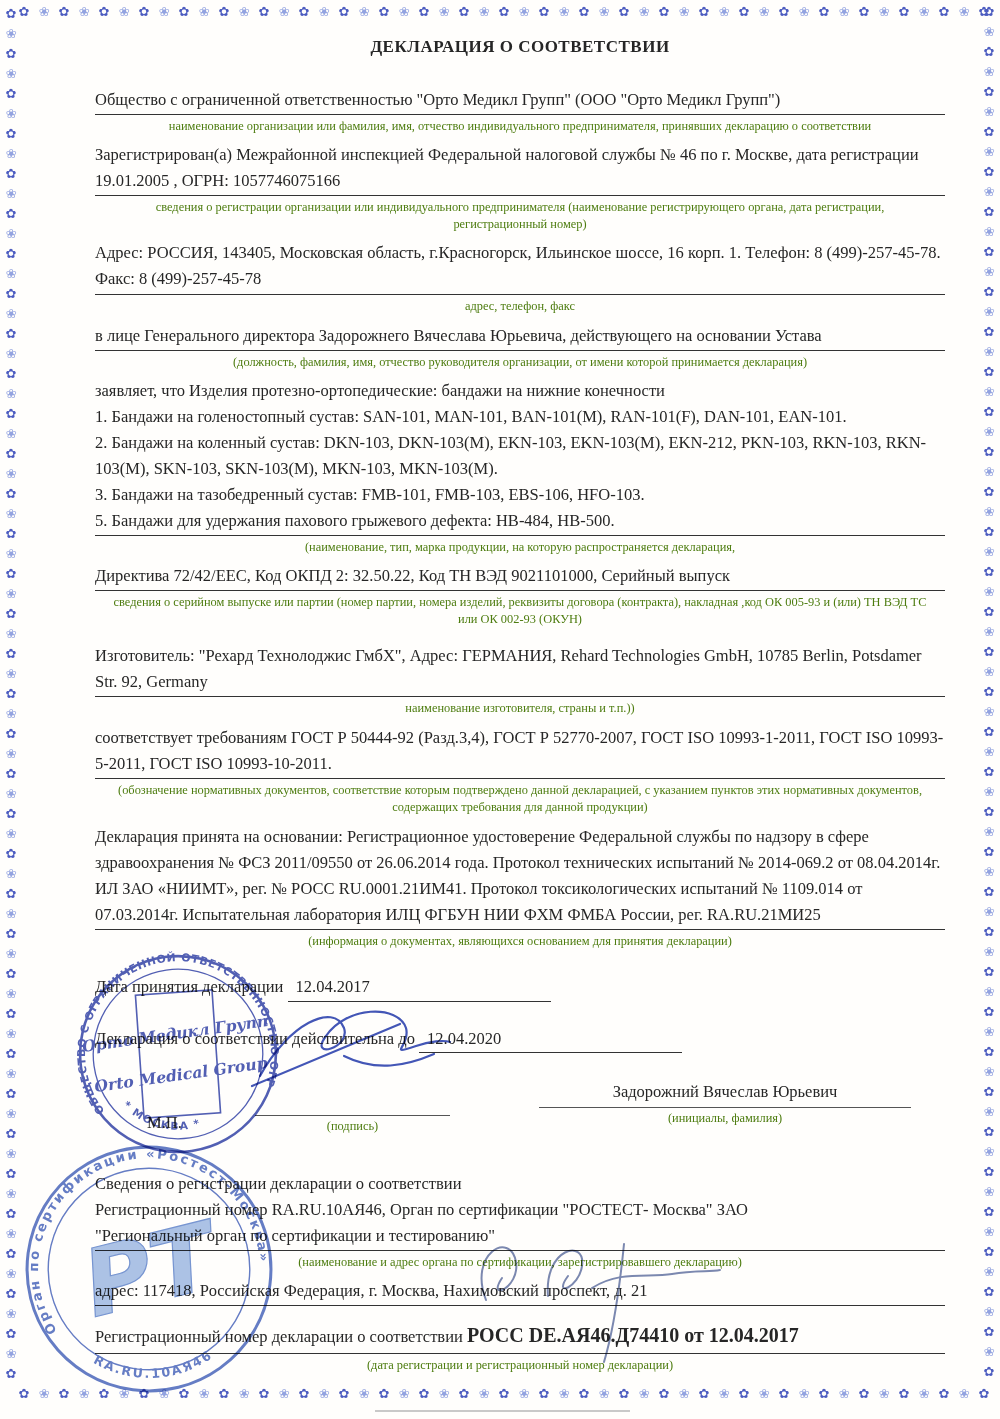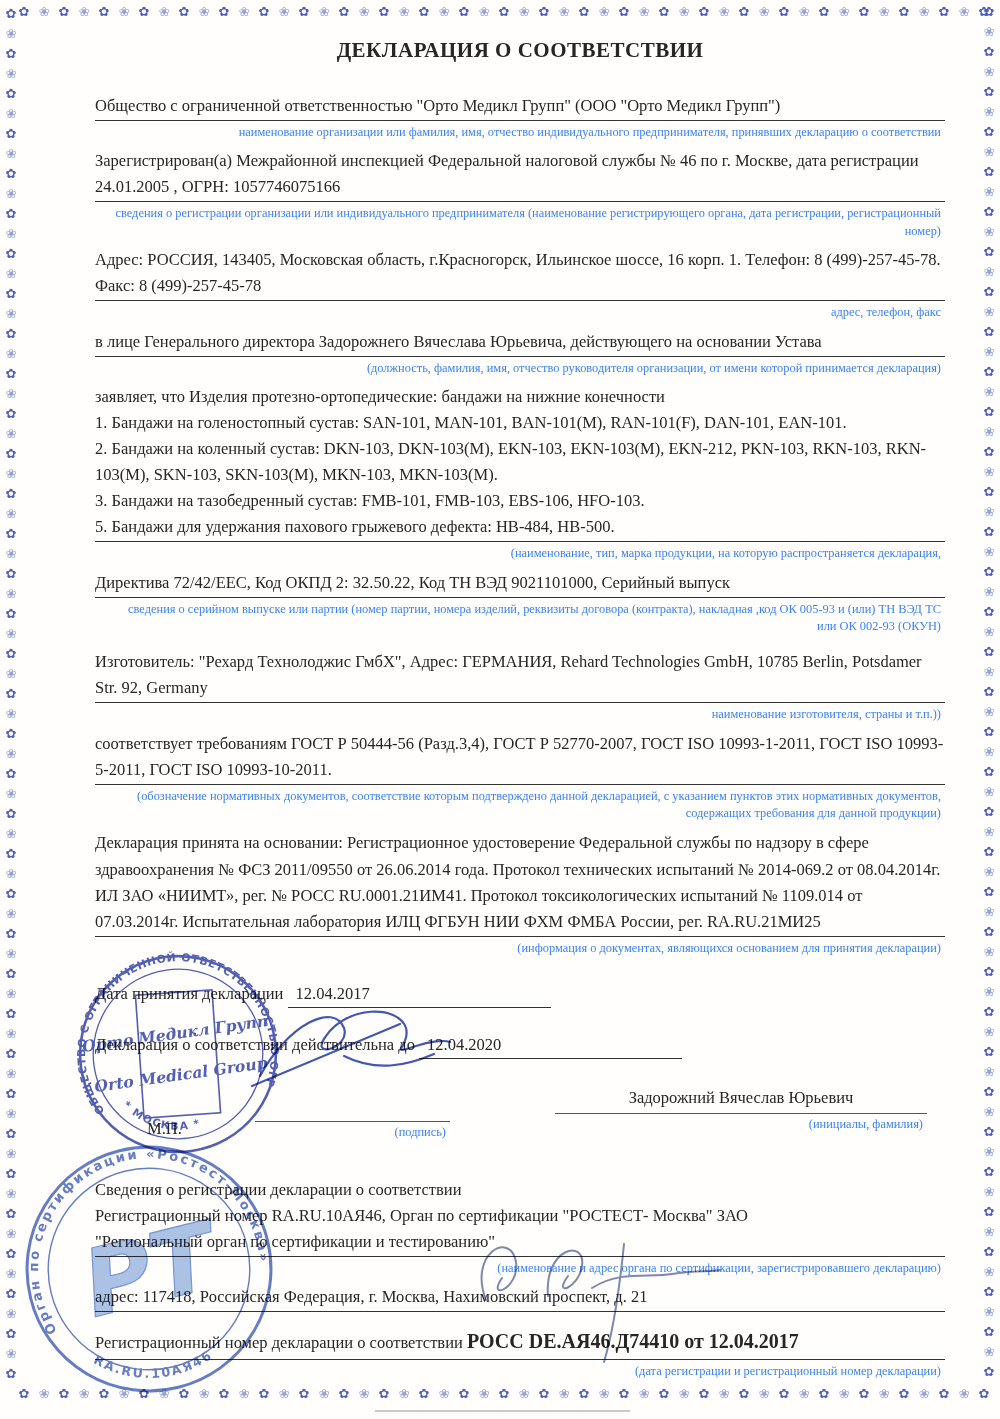--- a/index.html
+++ b/index.html
@@ -17,37 +17,37 @@
   .orn-v{width:18px;}
   .orn-v i{display:block; height:20px; line-height:20px; text-align:center; font-size:13px;}
   .orn i:nth-child(odd){color:#4c5cc0;}
   .orn i:nth-child(even){color:#93a3e0;}
   .orn-top{top:2px; left:14px; right:10px;}
   .orn-bottom{top:1384px; left:14px; right:10px;}
   .orn-left{left:2px; top:4px; bottom:22px;}
   .orn-right{right:2px; top:2px; bottom:18px;}
 
   .doc{position:absolute; left:95px; top:26px; width:850px; font-size:16.5px; line-height:1.58;}
-  .title{text-align:center; font-weight:bold; font-size:21px; letter-spacing:.5px; margin:8px 0 26px 0;}
+  .title{text-align:center; font-weight:bold; font-size:17px; letter-spacing:.5px; margin:8px 0 26px 0;}
   .u{border-bottom:1.5px solid #333; padding-bottom:1px; margin-bottom:3px;}
   .caption{
-    text-align:right; font-size:12.4px; line-height:1.38; color:#3b82f6;
-    margin:2px 4px 7px 18px;
+    text-align:center; font-size:12.4px; line-height:1.38; color:#4d7c0f;
+    margin:2px 18px 7px 18px;
   }
   .plain{margin:0;}
   .gap8{margin-top:8px;} .gap14{margin-top:14px;}
 
   .date-row{margin-top:24px;}
   .date-fill{display:inline-block; border-bottom:1.5px solid #333; min-width:255px; padding-left:8px;}
 
   .sig-row{position:relative; height:84px; margin-top:26px;}
   .sig-row .mp{position:absolute; left:52px; top:31px;}
   .sig-left{position:absolute; left:160px; top:8px; width:195px;}
   .sig-left .sig-line{height:28px; border-bottom:1.5px solid #555;}
-  .sig-right{position:absolute; left:460px; top:0; width:372px;}
+  .sig-right{position:absolute; left:444px; top:0; width:372px;}
   .sig-right .sig-name{text-align:center; border-bottom:1.5px solid #555; padding-bottom:2px;}
 
   .regnum b{font-size:20px;}
 
   
   .stamp,.sig{position:absolute; mix-blend-mode:multiply; pointer-events:none;}
   .stamp1{left:72px; top:948px; width:212px; height:212px; opacity:.88;}
   .stamp2{left:18px; top:1138px; width:262px; height:262px; opacity:.85;}
   .sig1{left:248px; top:996px; width:210px; height:96px; opacity:.9;}
   .sig2{left:452px; top:1208px; width:320px; height:160px; opacity:.8;}
@@ -203,21 +203,21 @@
       <i>❀</i>
       <i>✿</i>
     </div>
 
   <div class="doc">
     <div class="title">ДЕКЛАРАЦИЯ О СООТВЕТСТВИИ</div>
 
     <div class="u">Общество с ограниченной ответственностью "Орто Медикл Групп"  (ООО "Орто Медикл Групп")</div>
     <div class="caption">наименование организации или фамилия, имя, отчество индивидуального предпринимателя, принявших декларацию о соответствии</div>
 
-    <div class="u">Зарегистрирован(а) Межрайонной инспекцией Федеральной налоговой службы № 46 по г. Москве, дата регистрации 24.01.2005 , ОГРН: 1057746075166</div>
+    <div class="u">Зарегистрирован(а) Межрайонной инспекцией Федеральной налоговой службы № 46 по г. Москве, дата регистрации 19.01.2005 , ОГРН: 1057746075166</div>
     <div class="caption">сведения о регистрации организации или индивидуального предпринимателя (наименование регистрирующего органа, дата регистрации, регистрационный номер)</div>
 
     <div class="u">Адрес: РОССИЯ, 143405, Московская область, г.Красногорск, Ильинское шоссе, 16 корп. 1. Телефон: 8 (499)-257-45-78. Факс: 8 (499)-257-45-78</div>
     <div class="caption">адрес, телефон, факс</div>
 
     <div class="u gap8">в лице Генерального директора Задорожнего Вячеслава Юрьевича, действующего на основании Устава</div>
     <div class="caption">(должность, фамилия, имя, отчество руководителя организации, от имени которой принимается декларация)</div>
 
     <div class="plain">заявляет, что Изделия протезно-ортопедические: бандажи на нижние конечности</div>
     <div class="plain">1. Бандажи на голеностопный сустав: SAN-101, MAN-101, BAN-101(М), RAN-101(F), DAN-101, EAN-101.</div>
@@ -225,21 +225,21 @@
     <div class="plain">3. Бандажи на тазобедренный сустав: FMB-101, FMB-103, EBS-106, HFO-103.</div>
     <div class="u">5. Бандажи для удержания пахового грыжевого дефекта: HB-484, HB-500.</div>
     <div class="caption">(наименование, тип, марка продукции, на которую распространяется декларация,</div>
 
     <div class="u">Директива 72/42/ЕЕС, Код ОКПД 2:  32.50.22, Код ТН ВЭД 9021101000, Серийный выпуск</div>
     <div class="caption">сведения о серийном выпуске или партии (номер партии, номера изделий, реквизиты договора (контракта), накладная ,код ОК 005-93 и (или) ТН ВЭД ТС или ОК 002-93 (ОКУН)</div>
 
     <div class="u gap14">Изготовитель: "Рехард Технолоджис ГмбХ", Адрес: ГЕРМАНИЯ, Rehard Technologies GmbH, 10785 Berlin, Potsdamer Str. 92, Germany</div>
     <div class="caption">наименование изготовителя, страны и т.п.))</div>
 
-    <div class="u gap8">соответствует требованиям ГОСТ Р 50444-56 (Разд.3,4), ГОСТ Р 52770-2007,  ГОСТ  ISO 10993-1-2011, ГОСТ ISO 10993-5-2011, ГОСТ  ISO 10993-10-2011.</div>
+    <div class="u gap8">соответствует требованиям ГОСТ Р 50444-92 (Разд.3,4), ГОСТ Р 52770-2007,  ГОСТ  ISO 10993-1-2011, ГОСТ ISO 10993-5-2011, ГОСТ  ISO 10993-10-2011.</div>
     <div class="caption">(обозначение нормативных документов, соответствие которым подтверждено данной декларацией, с указанием пунктов этих нормативных документов, содержащих требования для данной продукции)</div>
 
     <div class="u gap8">Декларация принята на основании: Регистрационное удостоверение Федеральной службы по надзору в сфере здравоохранения № ФСЗ 2011/09550 от 26.06.2014 года. Протокол  технических испытаний № 2014-069.2 от 08.04.2014г. ИЛ ЗАО «НИИМТ»,  рег. № РОСС RU.0001.21ИМ41. Протокол токсикологических испытаний № 1109.014 от 07.03.2014г. Испытательная лаборатория ИЛЦ ФГБУН НИИ ФХМ ФМБА России, рег. RA.RU.21МИ25</div>
     <div class="caption">(информация о документах, являющихся основанием для принятия декларации)</div>
 
     <div class="date-row">
       <span>Дата принятия декларации</span>
       <span class="date-fill">12.04.2017</span>
     </div>
     <div class="date-row">

